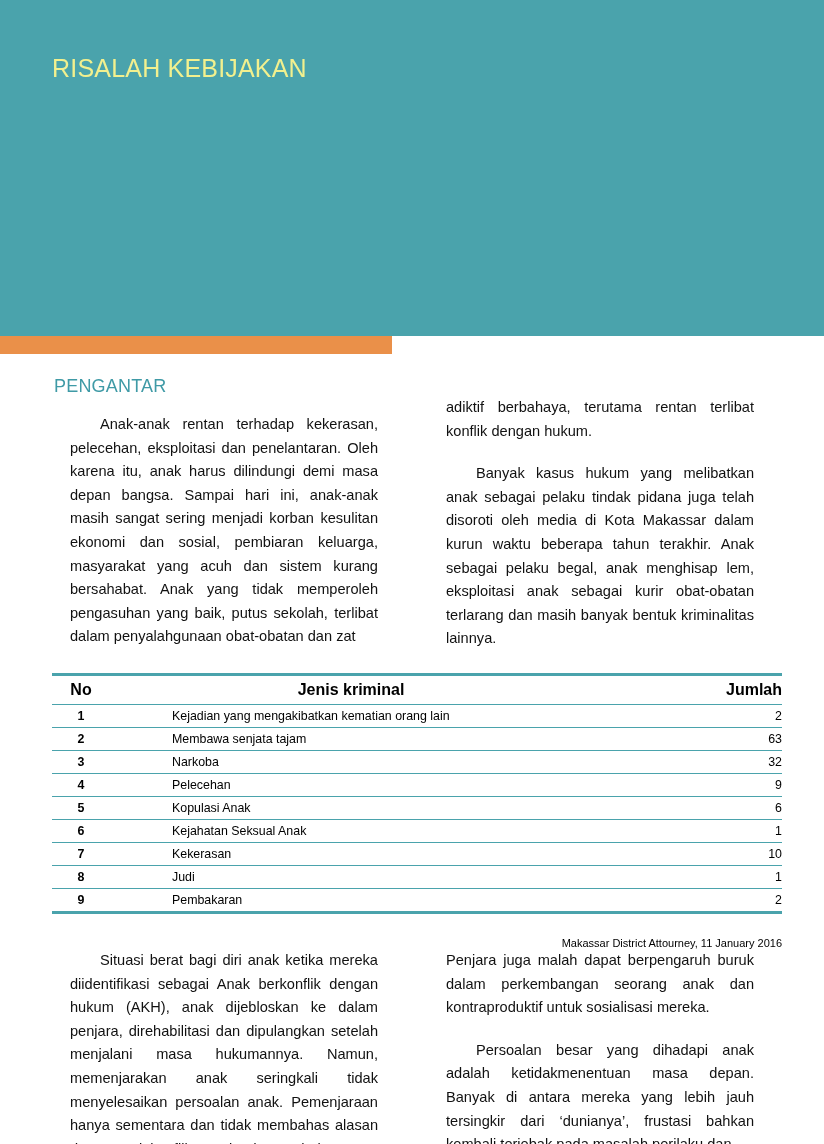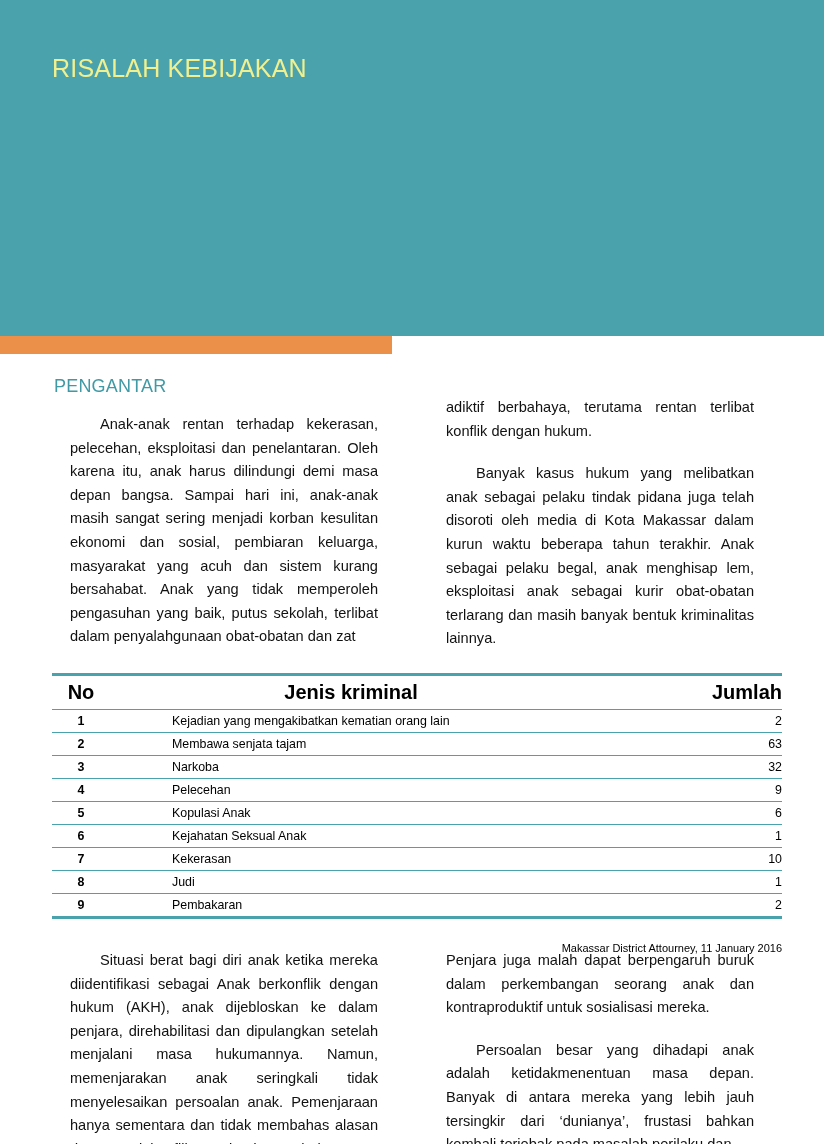--- a/index.html
+++ b/index.html
@@ -100,21 +100,21 @@
   table#crime-table {
     width: 100%;
     border-collapse: collapse;
     font-family: "Liberation Sans", sans-serif;
     font-size: 12.4px;
     color: #000000;
   }
   table#crime-table thead th {
     border-top: 3px solid #4aa3ac;
     border-bottom: 1.3px solid #4aa3ac;
-    font-size: 20px;
+    font-size: 16px;
     font-weight: bold;
     padding: 5px 0 5px 0;
     color: #000000;
   }
   table#crime-table tbody td {
     border-bottom: 1.3px solid #4aa3ac;
     padding: 4px 0 4px 0;
   }
   table#crime-table tbody tr:last-child td {
     border-bottom: 3px solid #4aa3ac;

